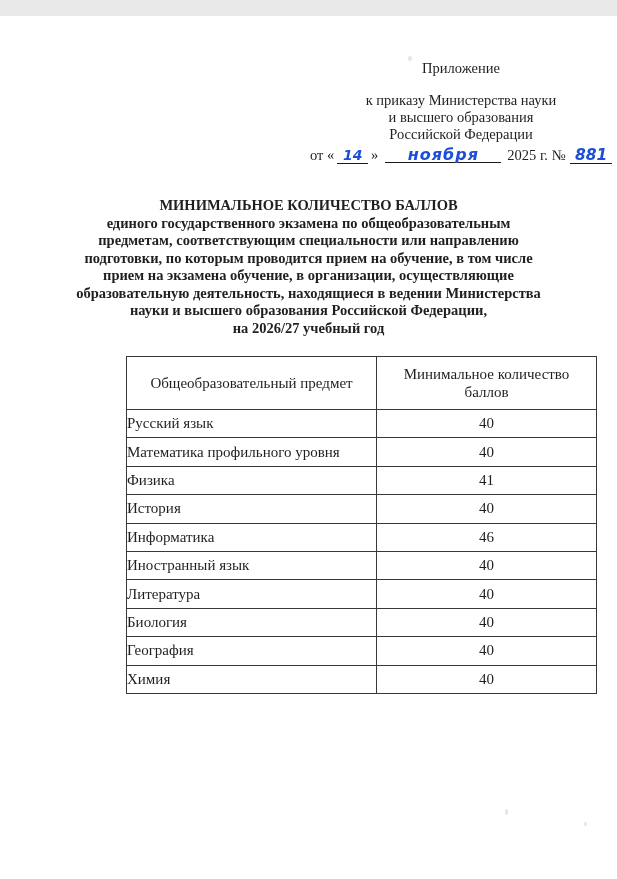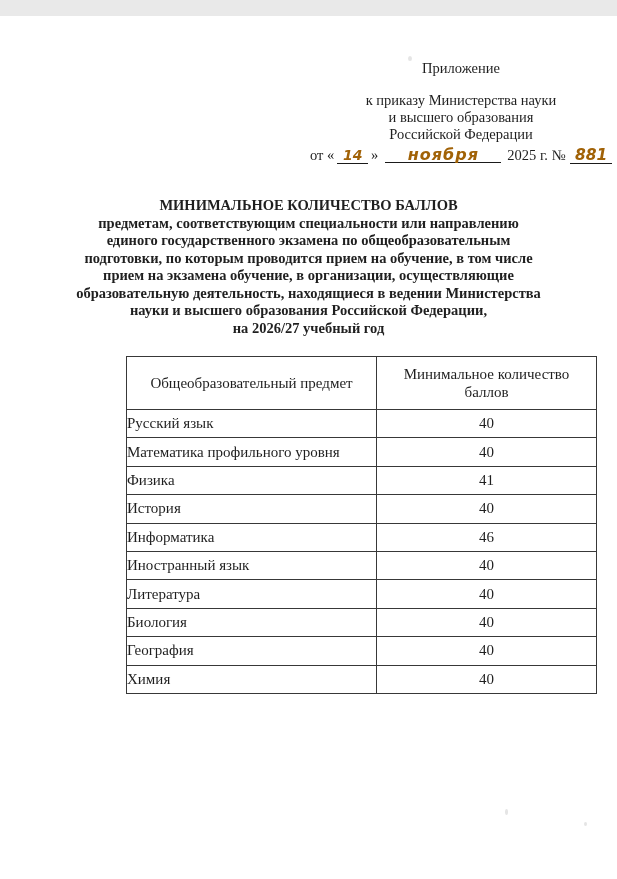--- a/index.html
+++ b/index.html
@@ -32,21 +32,21 @@
     margin-top:4px;
     display:flex;align-items:baseline;justify-content:flex-start;
     white-space:nowrap;
     text-align:left;
     font-size:14.5px;
   }
   .date-line .static{flex:0 0 auto;}
   .hw{
     font-family:"DejaVu Sans", sans-serif;
     font-style:italic;font-weight:bold;
-    color:#a16207;
+    color:#1d4ed8;
   }
   .blank{
     display:inline-block;
     border-bottom:1.6px solid var(--underline);
     text-align:center;
     line-height:15px;
   }
   .blank.day{width:34px;margin:0 3px;font-size:14px;}
   .blank.month{width:128px;margin:0 6px 0 7px;font-size:16px;letter-spacing:1px;}
   .blank.number{width:46px;margin-left:5px;font-size:15.5px;}
@@ -112,22 +112,22 @@
       <span class="blank day hw">14</span>
       <span class="static">»</span>
       <span class="blank month hw">ноября</span>
       <span class="static">2025 г. №</span>
       <span class="blank number hw">881</span>
     </div>
   </div>
 
   <div class="title-block">
     <div>МИНИМАЛЬНОЕ КОЛИЧЕСТВО БАЛЛОВ</div>
+    <div>единого государственного экзамена по общеобразовательным</div>
     <div>предметам, соответствующим специальности или направлению</div>
-    <div>единого государственного экзамена по общеобразовательным</div>
     <div>подготовки, по которым проводится прием на обучение, в том числе</div>
     <div>прием на экзамена обучение, в организации, осуществляющие</div>
     <div>образовательную деятельность, находящиеся в ведении Министерства</div>
     <div>науки и высшего образования Российской Федерации,</div>
     <div>на 2026/27 учебный год</div>
   </div>
 
   <table class="scores">
     <thead>
       <tr>

